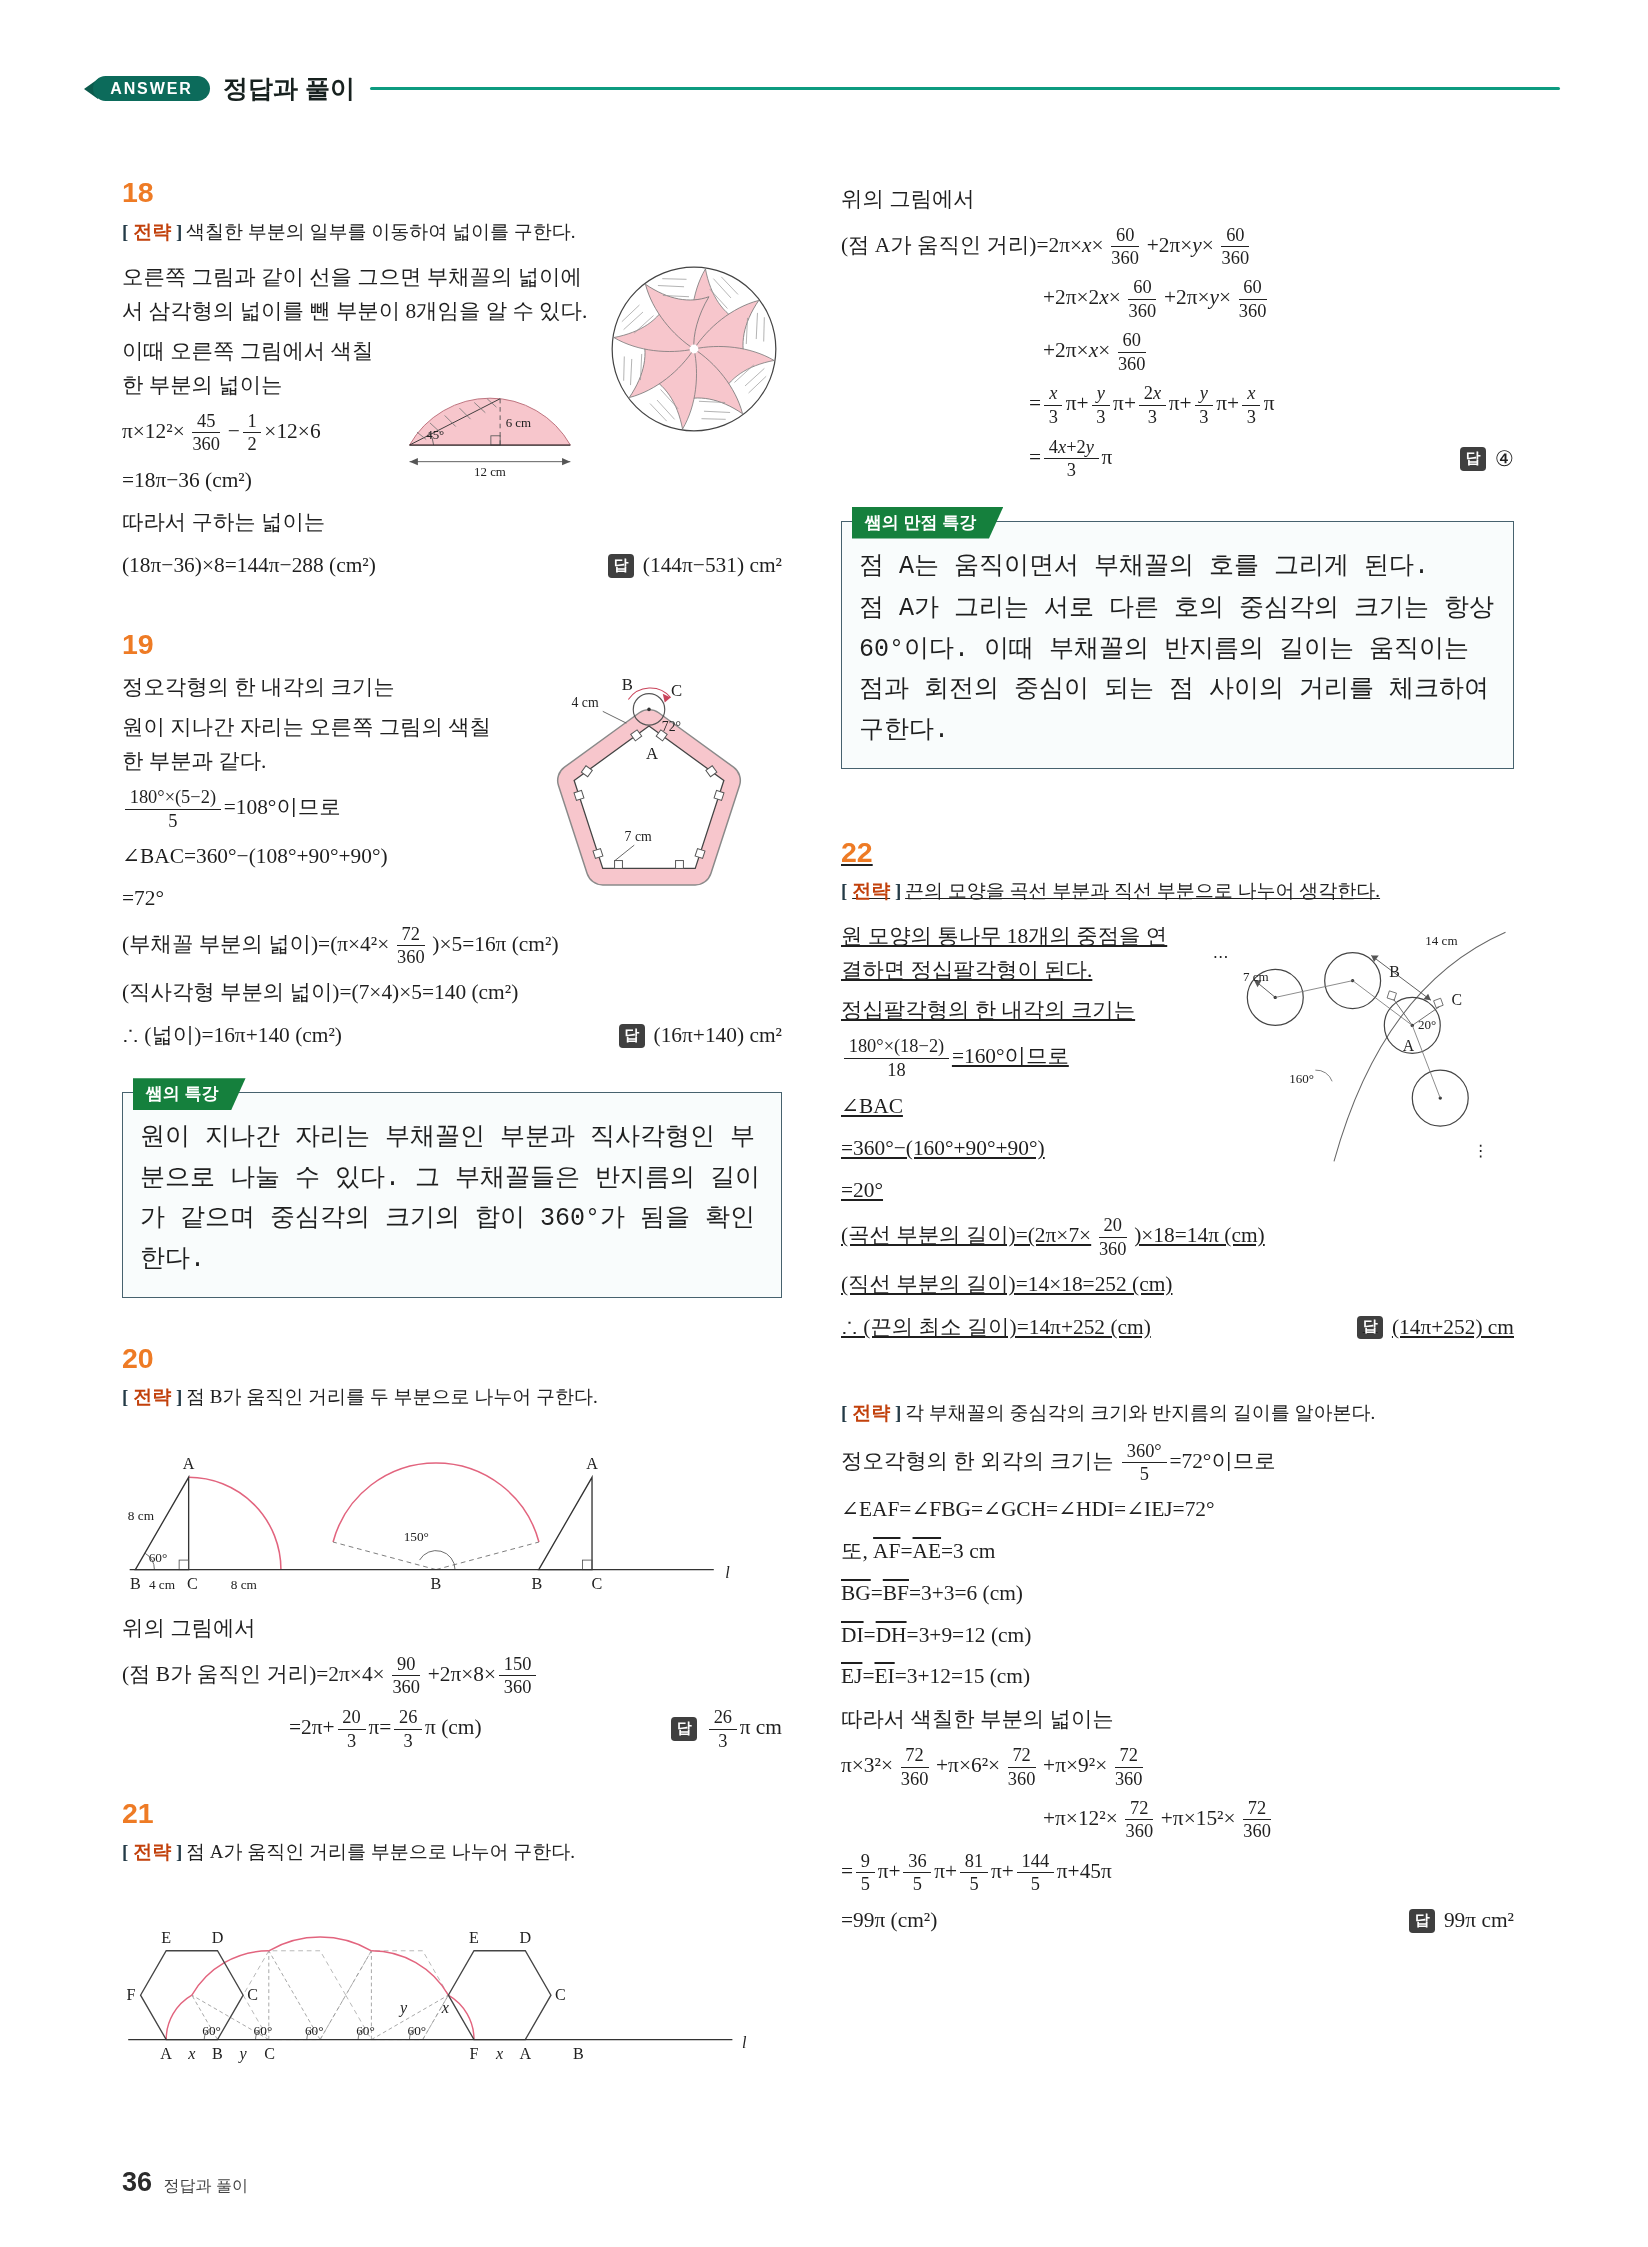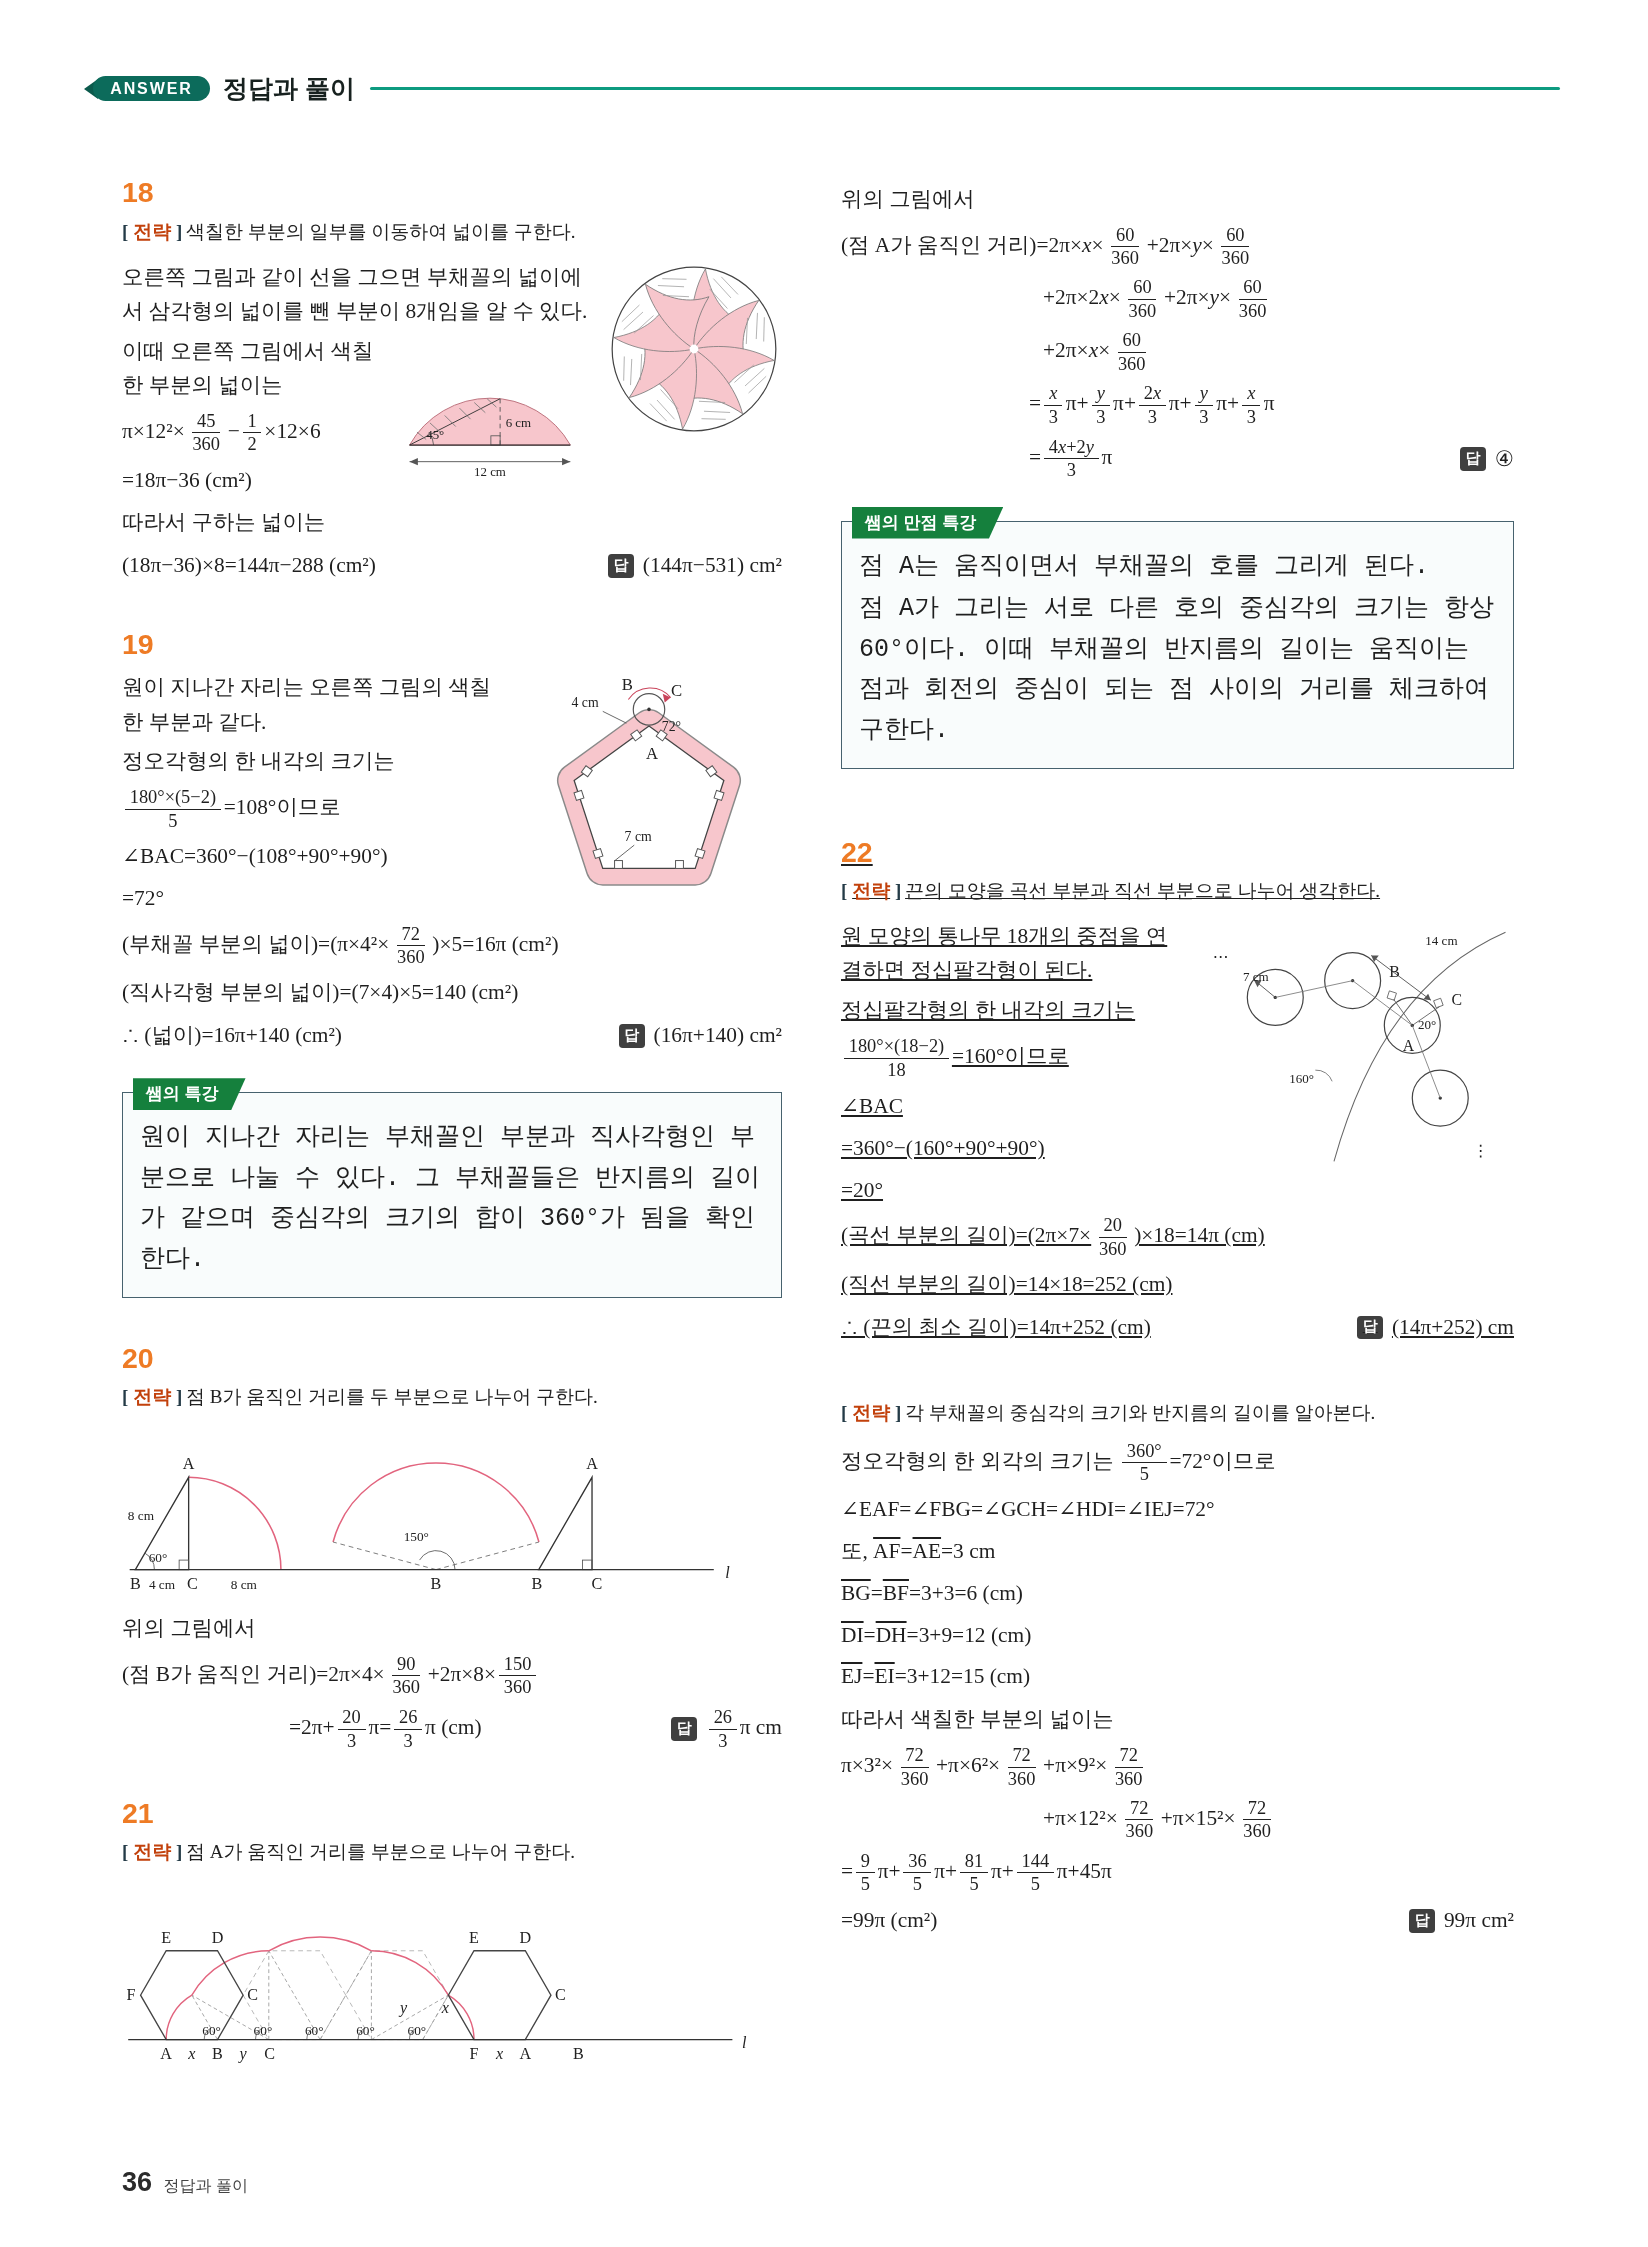--- a/index.html
+++ b/index.html
@@ -172,22 +172,22 @@
         <line x1="88" y1="40" x2="112" y2="52" stroke="#555" stroke-width="0.9"></line>
         <line x1="120" y1="176" x2="100" y2="192" stroke="#555" stroke-width="0.9"></line>
       <text x="70" y="36" class="dlab sm" text-anchor="middle">4 cm</text>
           <text x="113" y="18" class="dlab" text-anchor="middle">B</text>
           <text x="163" y="24" class="dlab" text-anchor="middle">C</text>
           <text x="148" y="60" class="dlab sm">72°</text>
           <text x="138" y="88" class="dlab" text-anchor="middle">A</text>
           <text x="124" y="172" class="dlab sm" text-anchor="middle">7 cm</text>
         </svg>
 
+      <p class="body">정오각형의 한 내각의 크기는</p>
       <p class="body">원이 지나간 자리는 오른쪽 그림의 색칠한 부분과 같다.</p>
-      <p class="body">정오각형의 한 내각의 크기는</p>
       <div class="mline"><span class="frac">
             <span class="fn">180°×(5−2)</span>
             <span class="fd">5</span>
           </span>=108°이므로</div>
       <div class="mline">∠BAC=360°−(108°+90°+90°)</div>
       <div class="mline">=72°</div>
       <div class="mline">(부채꼴 부분의 넓이)=(π×4²×<span class="frac">
             <span class="fn">72</span>
             <span class="fd">360</span>
           </span>)×5=16π (cm²)</div>

